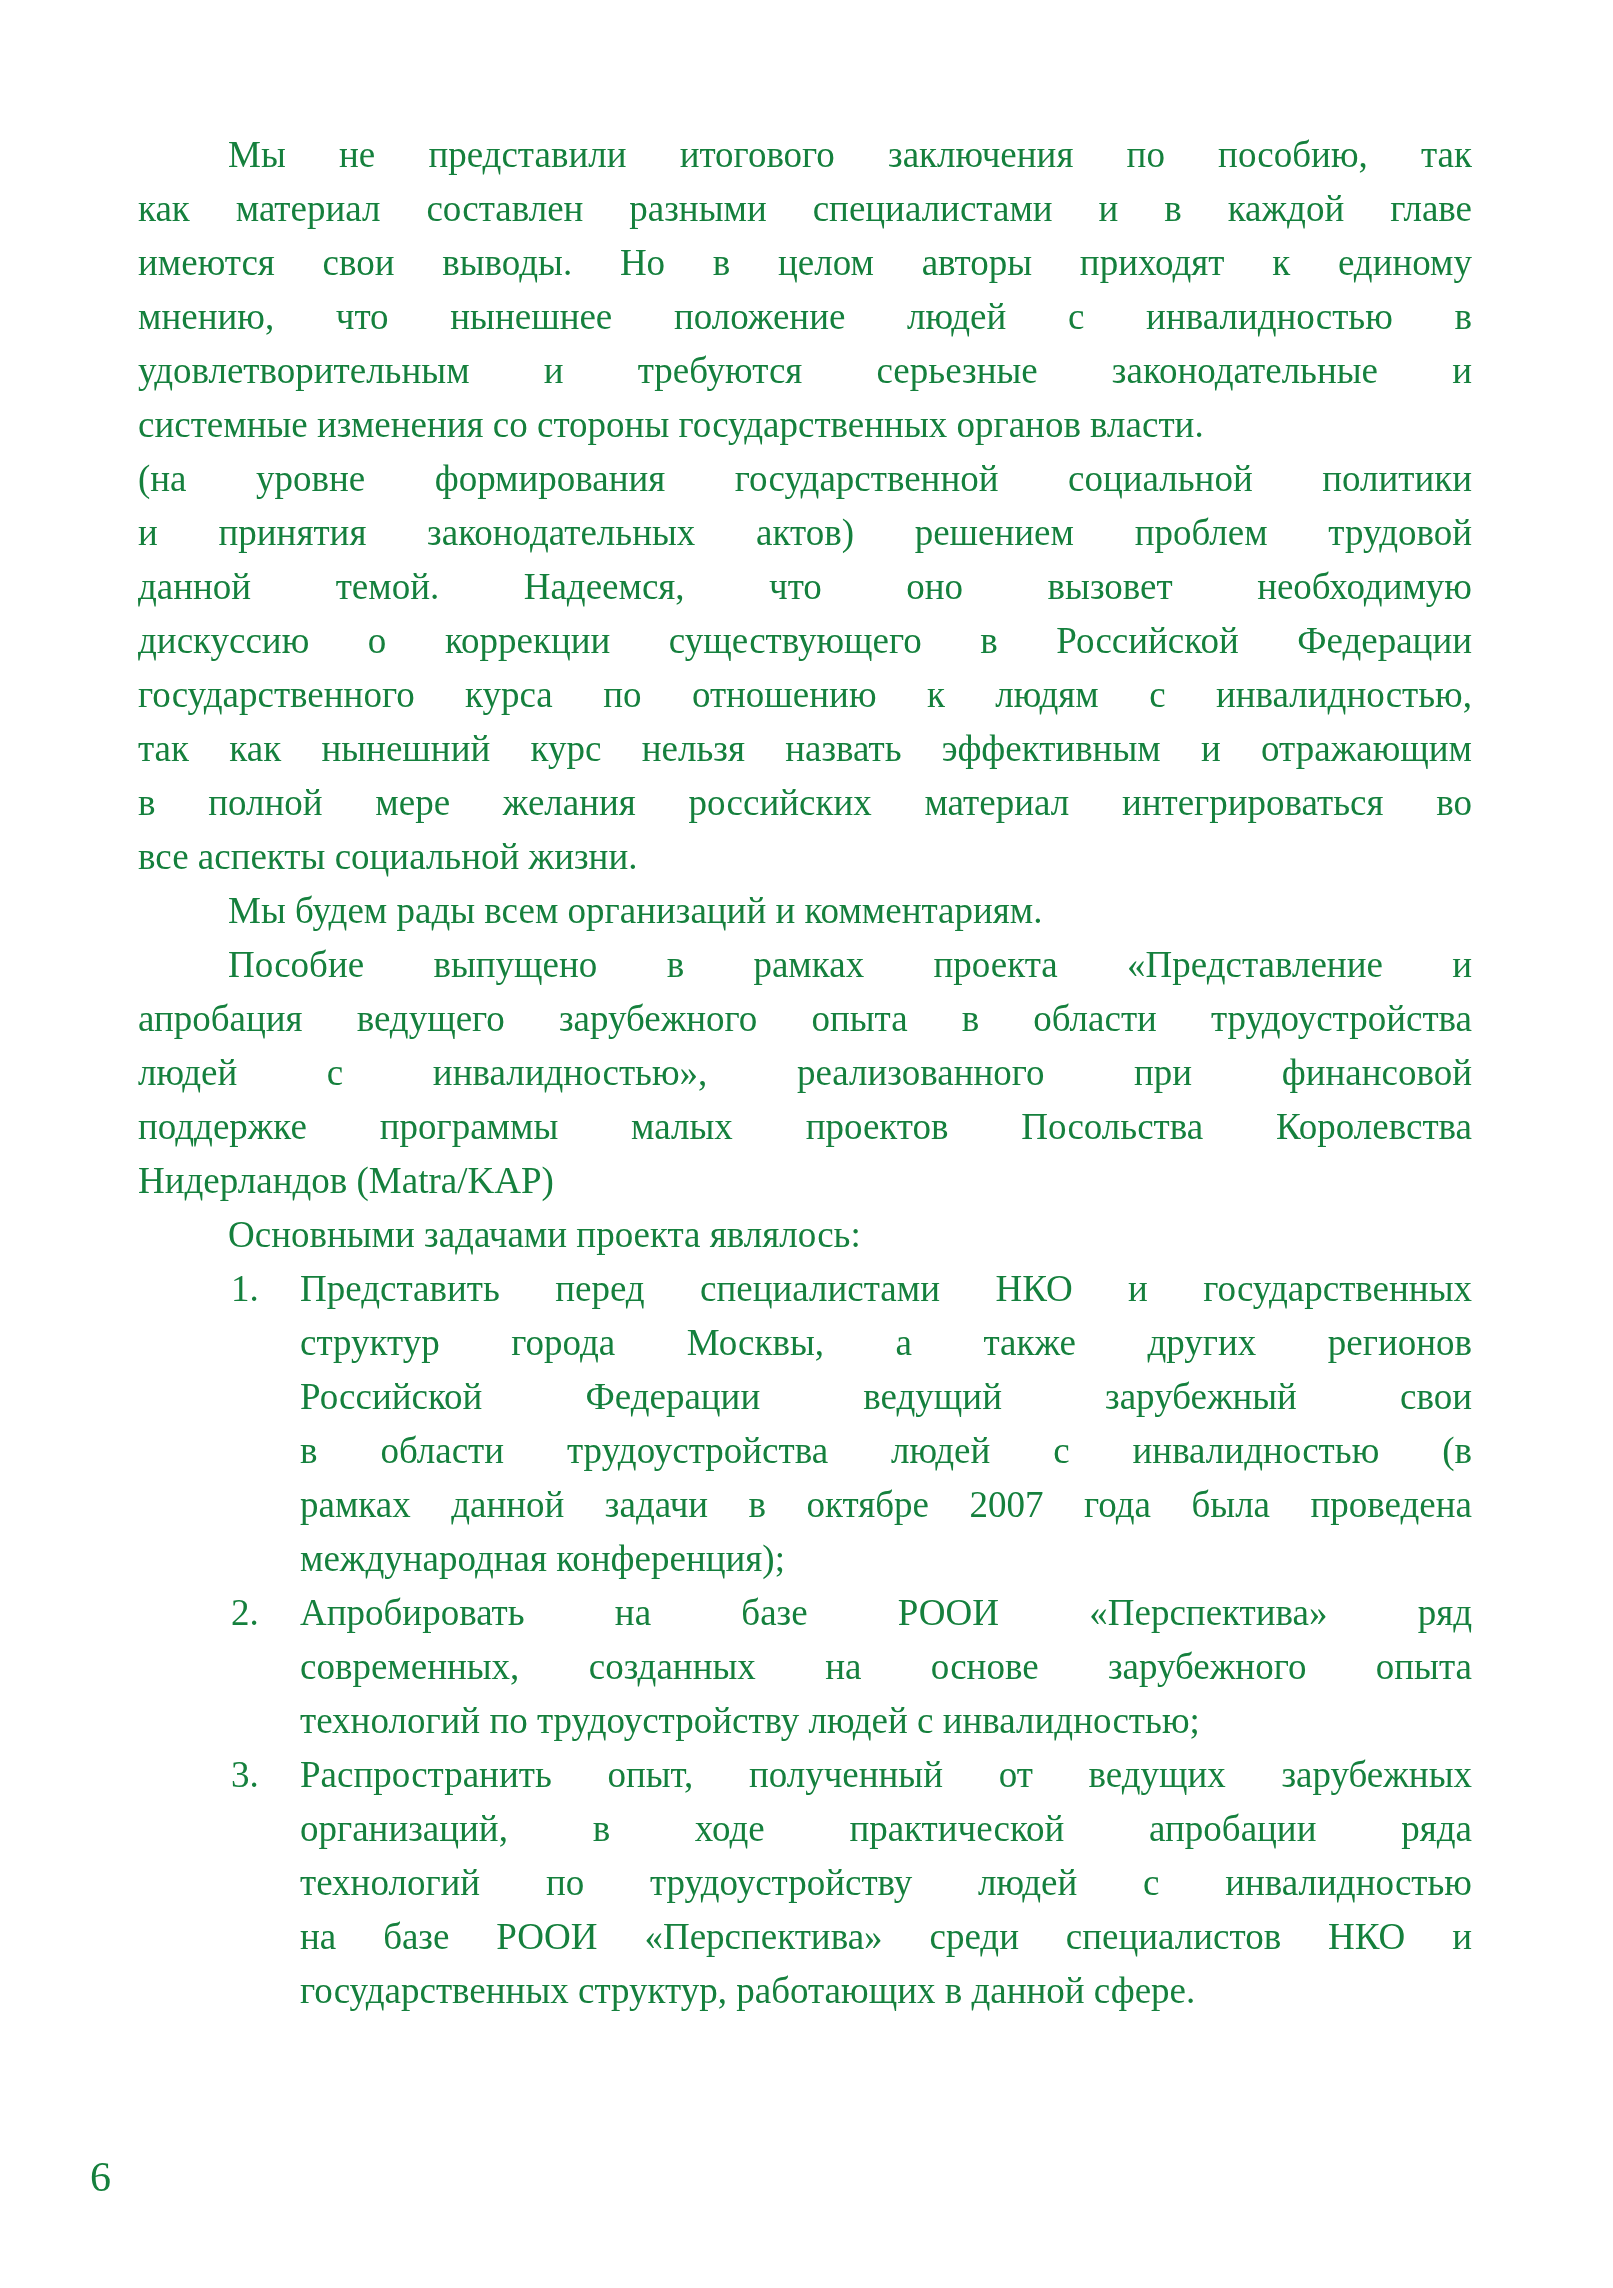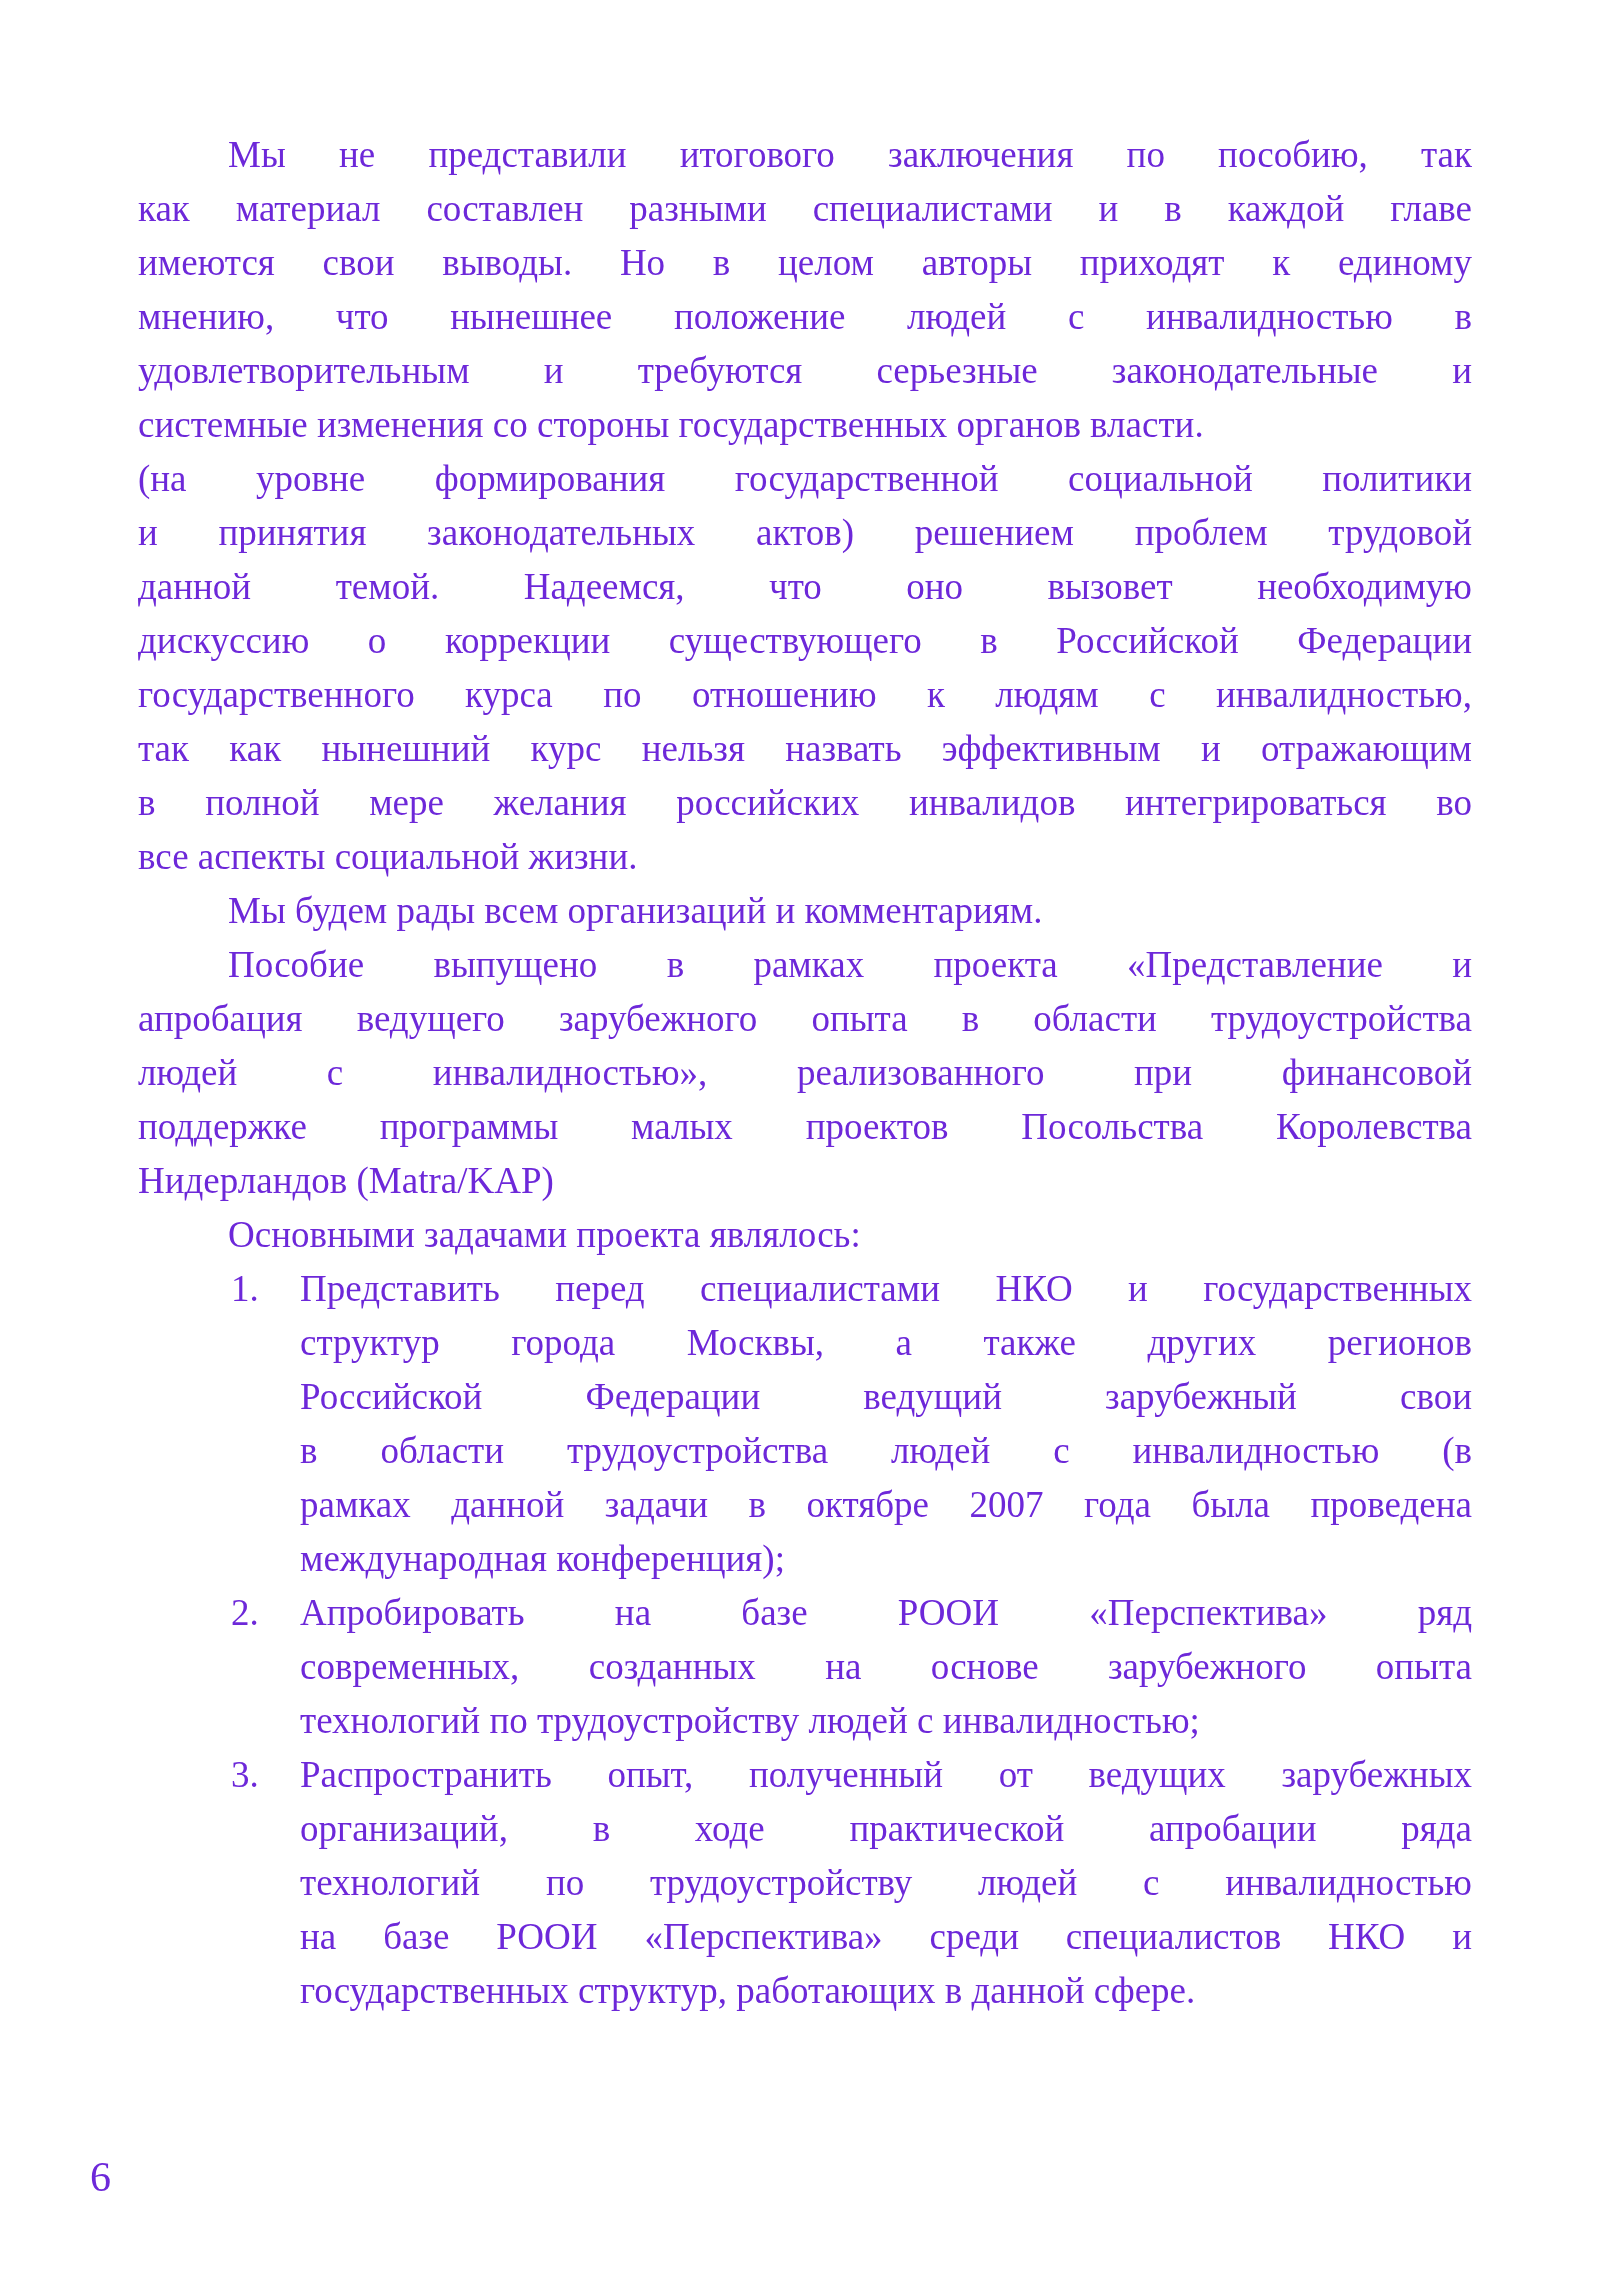--- a/index.html
+++ b/index.html
@@ -2,21 +2,21 @@
 <html lang="ru" style="font-size:14.8px"><head>
 <meta charset="utf-8">
 <style>
   html, body { margin: 0; padding: 0; background: #777; }
   .page {
     position: relative;
     width: 1613px;
     height: 2289px;
     margin: 0 auto;
     background: #ffffff;
-    color: #6d28d9;
+    color: #15803d;
     font-family: "Liberation Serif", "DejaVu Serif", serif;
     font-size: 37px;
     line-height: 54px;
     overflow: hidden;
   }
   .body-text {
     position: absolute;
     left: 138px;
     top: 128px;
     width: 1334px;
@@ -59,21 +59,21 @@
       <div class="line last">системные изменения со стороны государственных органов власти.</div>
     </div>
 
     <div>
       <div class="line">(на уровне  формирования государственной социальной политики</div>
       <div class="line">и принятия законодательных актов) решением проблем трудовой</div>
       <div class="line">данной темой. Надеемся, что оно вызовет необходимую</div>
       <div class="line">дискуссию о коррекции существующего в Российской Федерации</div>
       <div class="line">государственного курса по отношению к людям с инвалидностью,</div>
       <div class="line">так как нынешний курс нельзя назвать эффективным и отражающим</div>
-      <div class="line">в полной мере желания российских инвалидов интегрироваться во</div>
+      <div class="line">в полной мере желания российских материал интегрироваться во</div>
       <div class="line last">все аспекты социальной жизни.</div>
     </div>
 
     <div>
       <div class="line indent last">Мы будем рады всем организаций и комментариям.</div>
     </div>
 
     <div>
       <div class="line indent">Пособие выпущено в рамках проекта «Представление и</div>
       <div class="line">апробация ведущего зарубежного опыта в области трудоустройства</div>

